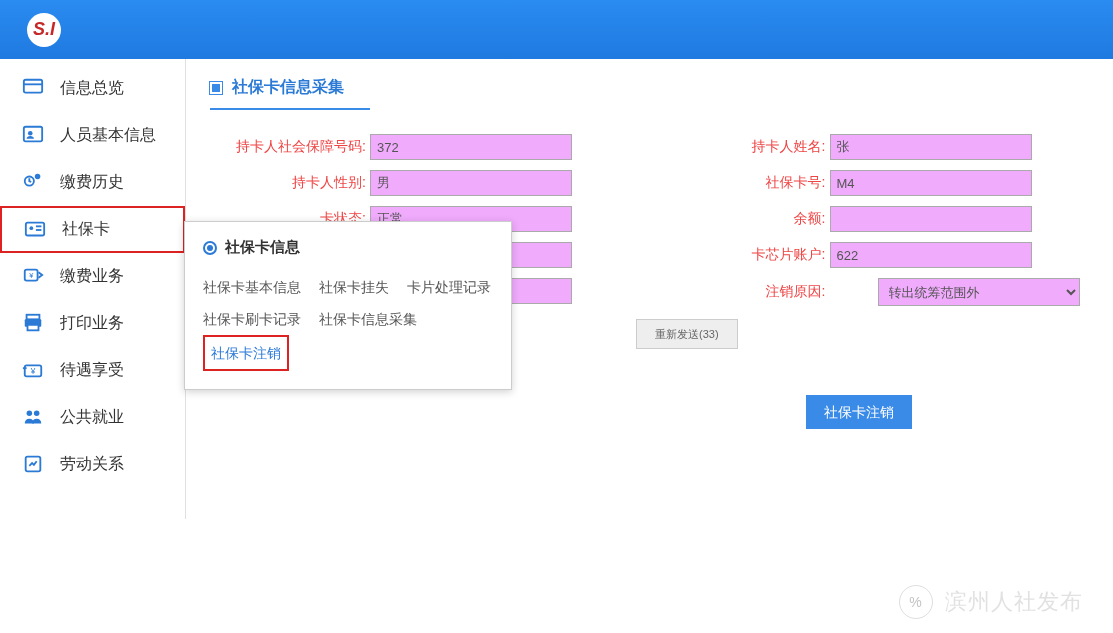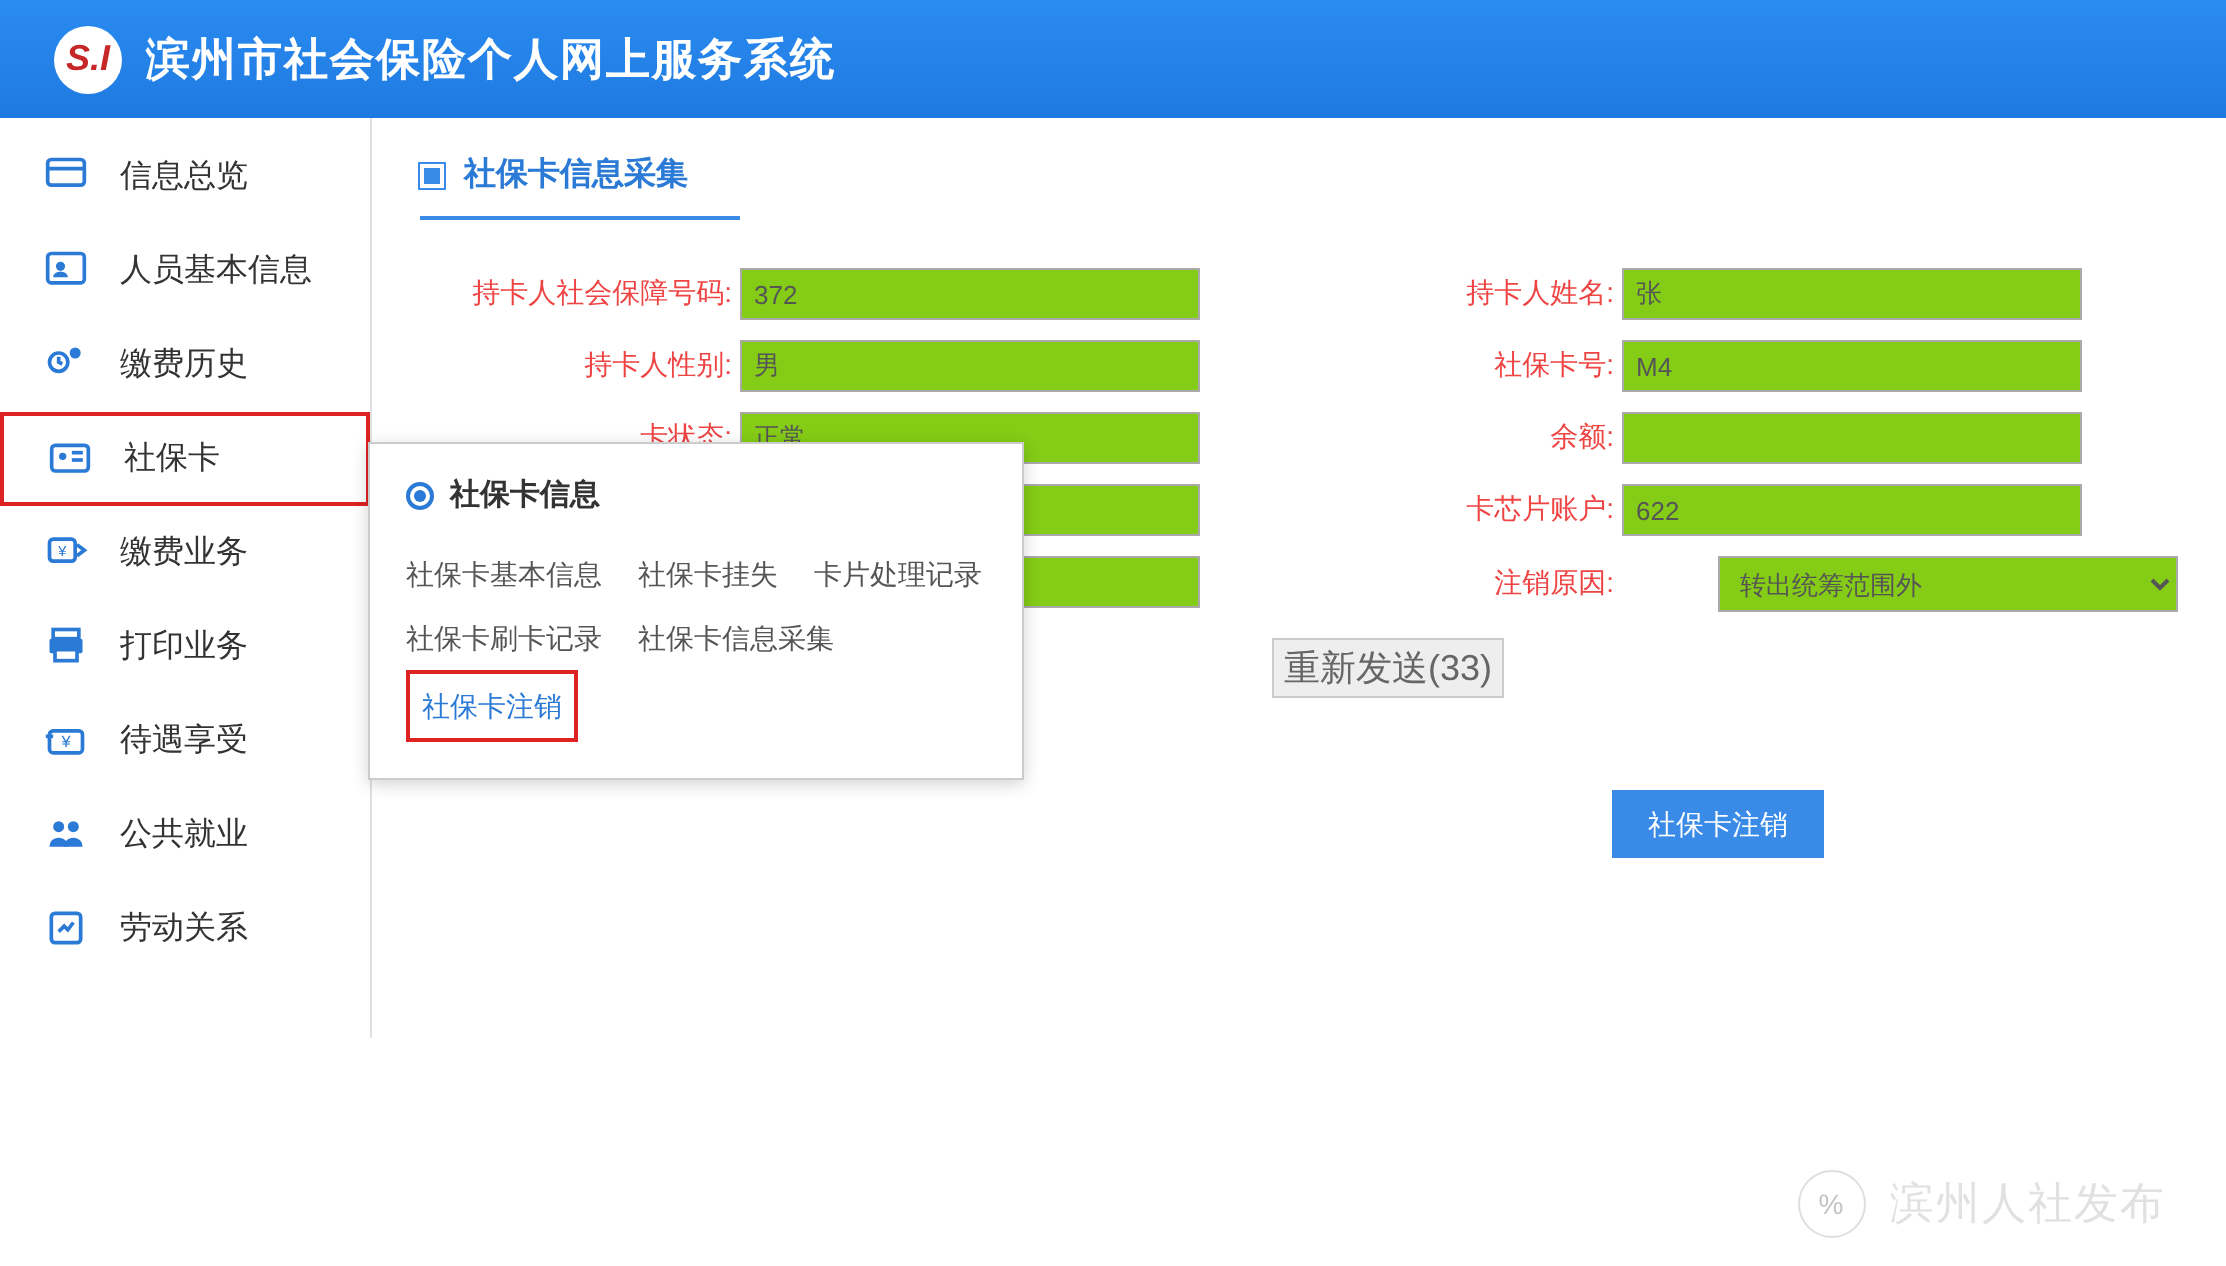--- a/index.html
+++ b/index.html
@@ -100,27 +100,27 @@
     margin-bottom: 10px;
   }
   .form-row label {
     width: 160px;
     text-align: right;
     padding-right: 4px;
     font-size: 14px;
     color: #ef4444;
   }
   .form-row input[type=text], .form-row select {
-    width: 230px;
+    width: 202px;
     height: 26px;
     border: 1px solid #aaa;
     padding: 0 6px;
     font-size: 13px;
     color: #555;
-    background: #84cc16;
+    background: #f0abfc;
   }
   .form-row select { height: 28px; margin-left: 48px; }
 
   .popup {
     position: absolute;
     left: -2px;
     top: 162px;
     width: 328px;
     background: #fff;
     border: 1px solid #ccc;
@@ -152,23 +152,23 @@
     padding: 0 6px;
   }
 
   .btn-gray {
     display:inline-block;
     background: #eee;
     color: #666;
     border: 1px solid #ccc;
     height: 30px;
     line-height: 28px;
-    padding: 0 5px;
+    padding: 0 18px;
     cursor: pointer;
-    font-size: 18px;
+    font-size: 11px;
   }
   .resend-wrap {
     position: absolute;
     left: 450px;
     top: 260px;
   }
 
   .btn-primary {
     display:inline-block;
     background: #3a8be8;
@@ -203,21 +203,20 @@
     margin-right: 12px;
     font-size: 14px;
     color: rgba(180,180,180,0.8);
   }
 </style>
 </head>
 <body>
 
 <div class="header">
   <div class="logo">S.I</div>
-  <div class="header-title">滨州市社会保险个人网上服务系统</div>
 </div>
 
 <div class="body-wrap">
   <div class="sidebar">
 
     <div class="side-item">
       <span class="icn">
         <svg viewBox="0 0 24 24">
             <rect x="2" y="3" width="20" height="14" rx="2" fill="none" stroke="#2a7ad6" stroke-width="2"></rect>
             <line x1="2" y1="8" x2="22" y2="8" stroke="#2a7ad6" stroke-width="2"></line>

